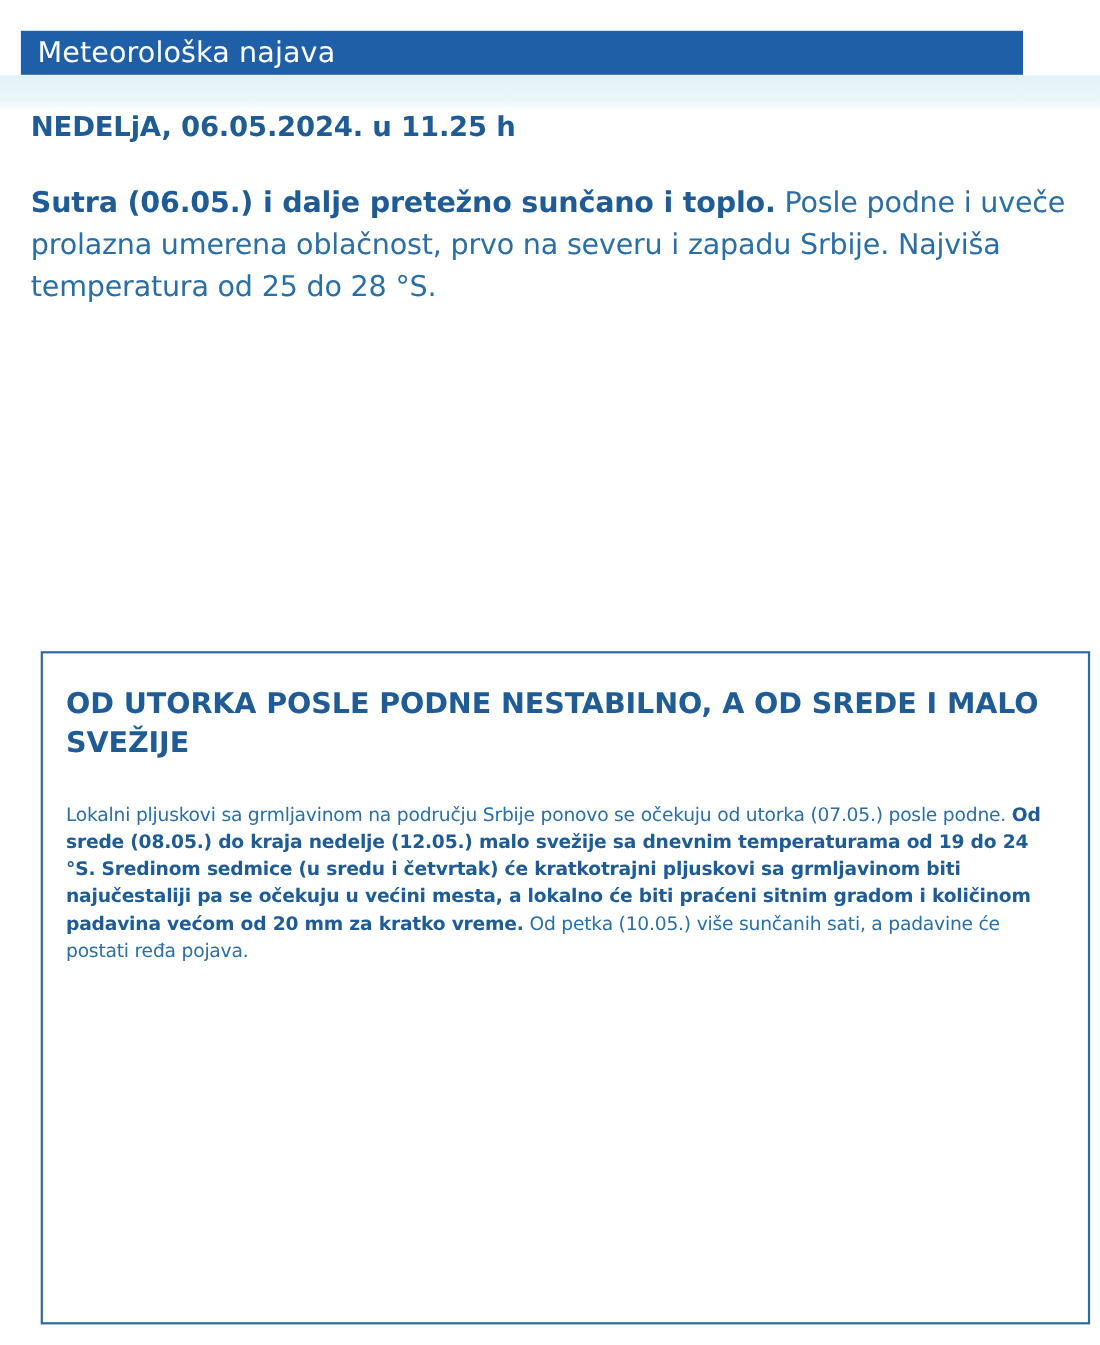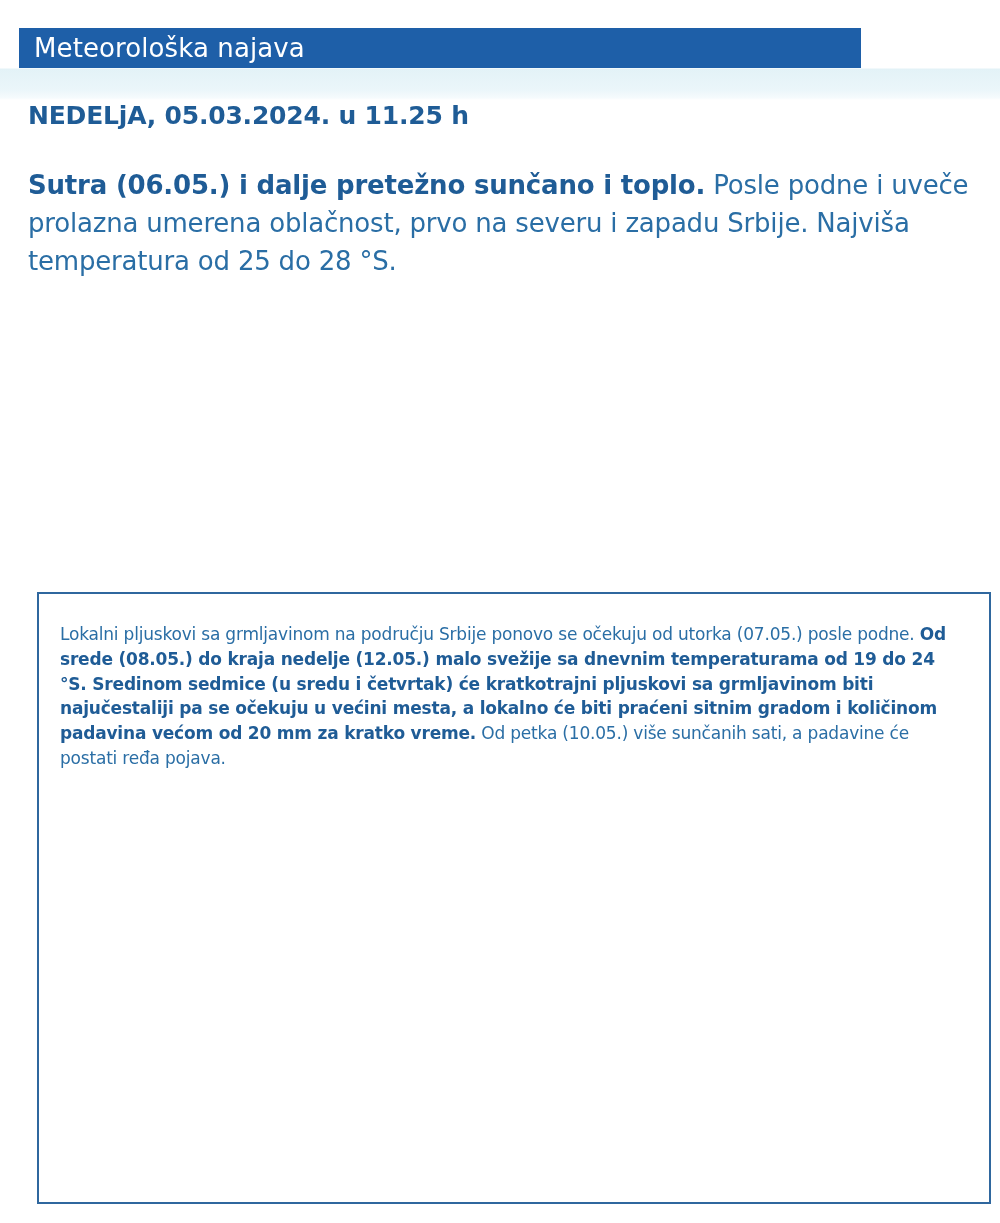--- a/index.html
+++ b/index.html
@@ -28,21 +28,21 @@
                 #e3f2f7 41px, #ebf6fa 62px,
                 #f6fbfd 70px, #ffffff 72px);
     z-index: 0;
   }
 
   
   .header-bar {
     position: absolute;
     left: 19px;
     top: 28px;
-    width: 842px;
+    width: 911px;
     height: 40px;
     background: #1e5fa8;
     box-sizing: border-box;
     z-index: 2;
   }
   .header-title {
     position: absolute;
     left: 15px;
     top: 50%;
     transform: translateY(-50%);
@@ -121,28 +121,29 @@
 <body>
 
 <div class="top-wash"></div>
 
 <div class="header-bar">
   <div class="header-title">Meteorološka najava</div>
 </div>
 
 <div class="content">
 
-  <div class="dateline">NEDELjA, 05.03.2024. u 11.25 h</div>
+  <div class="dateline">NEDELjA, 06.05.2024. u 11.25 h</div>
 
 
   <p class="body-par">
     <b>Sutra (06.05.) i dalje pretežno sunčano i toplo.</b><span></span><span> Posle podne i uveče prolazna umerena oblačnost, prvo na severu i zapadu Srbije. Najviša temperatura od 25 do 28 °S.</span>
   </p>
 
 </div>
 
 <div class="notice-box">
   <div class="notice-inner">
+    <div class="notice-heading">OD UTORKA POSLE PODNE NESTABILNO, A OD SREDE I MALO SVEŽIJE</div>
     <p class="box-par">
       <span>Lokalni pljuskovi sa grmljavinom na području Srbije ponovo se očekuju od utorka (07.05.) posle podne. </span><b>Od srede (08.05.) do kraja nedelje (12.05.) malo svežije sa dnevnim temperaturama od 19 do 24 °S. Sredinom sedmice (u sredu i četvrtak) će kratkotrajni pljuskovi sa grmljavinom biti najučestaliji pa se očekuju u većini mesta, a lokalno će biti praćeni sitnim gradom i količinom padavina većom od 20 mm za kratko vreme.</b><span> Od petka (10.05.) više sunčanih sati, a padavine će postati ređa pojava.</span>
     </p>
   </div>
 </div>
 
 </body></html>

